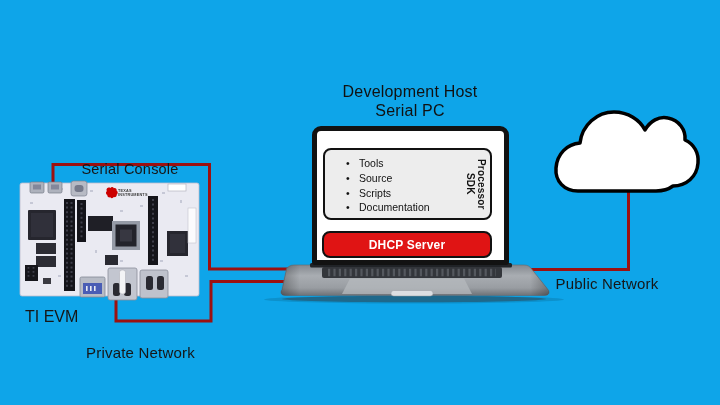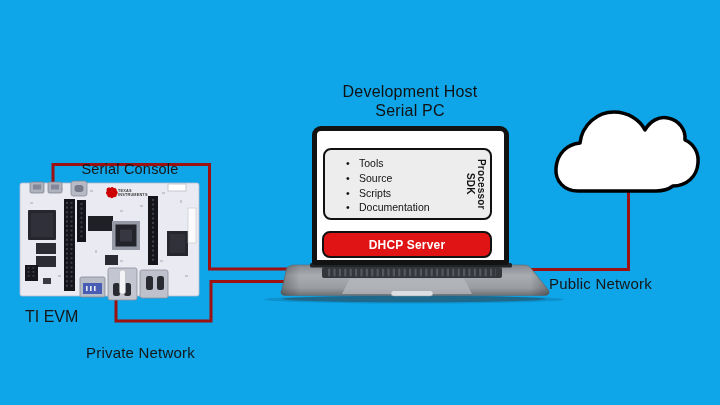--- a/index.html
+++ b/index.html
@@ -15,21 +15,21 @@
   .canvas svg.scene{position:absolute;left:0;top:0;z-index:0;}
   .abs{position:absolute;z-index:2;}
   .lbl{white-space:nowrap;color:#161616;}
   .title{
     left:300px;top:82px;width:220px;text-align:center;
     font-size:16px;line-height:19px;letter-spacing:.2px;color:#111;
   }
   .lbl-serial{left:55px;top:138px;width:150px;text-align:center;font-size:14.5px;letter-spacing:.2px;margin-top:23px;}
   .lbl-tievm{left:25px;top:308px;font-size:16px;}
   .lbl-private{left:86px;top:344px;width:160px;font-size:15px;letter-spacing:.2px;}
-  .lbl-public{left:549px;top:275px;width:160px;text-align:left;font-size:15px;letter-spacing:.2px;}
+  .lbl-public{left:527px;top:275px;width:160px;text-align:center;font-size:15px;letter-spacing:.2px;}
   
   .screen{
     left:312px;top:126px;width:197px;height:139px;box-sizing:border-box;
     background:#fff;border:5px solid #121212;border-radius:9px 9px 3px 3px;z-index:1;
   }
   .sdk-box{
     position:absolute;left:6px;top:17px;width:169px;height:72px;box-sizing:border-box;
     background:#ededed;border:2px solid #111;border-radius:8px;
   }
   .sdk-list{margin:0;padding:0;list-style:none;position:absolute;left:34px;top:6px;font-size:10.5px;line-height:14.8px;color:#111;}

